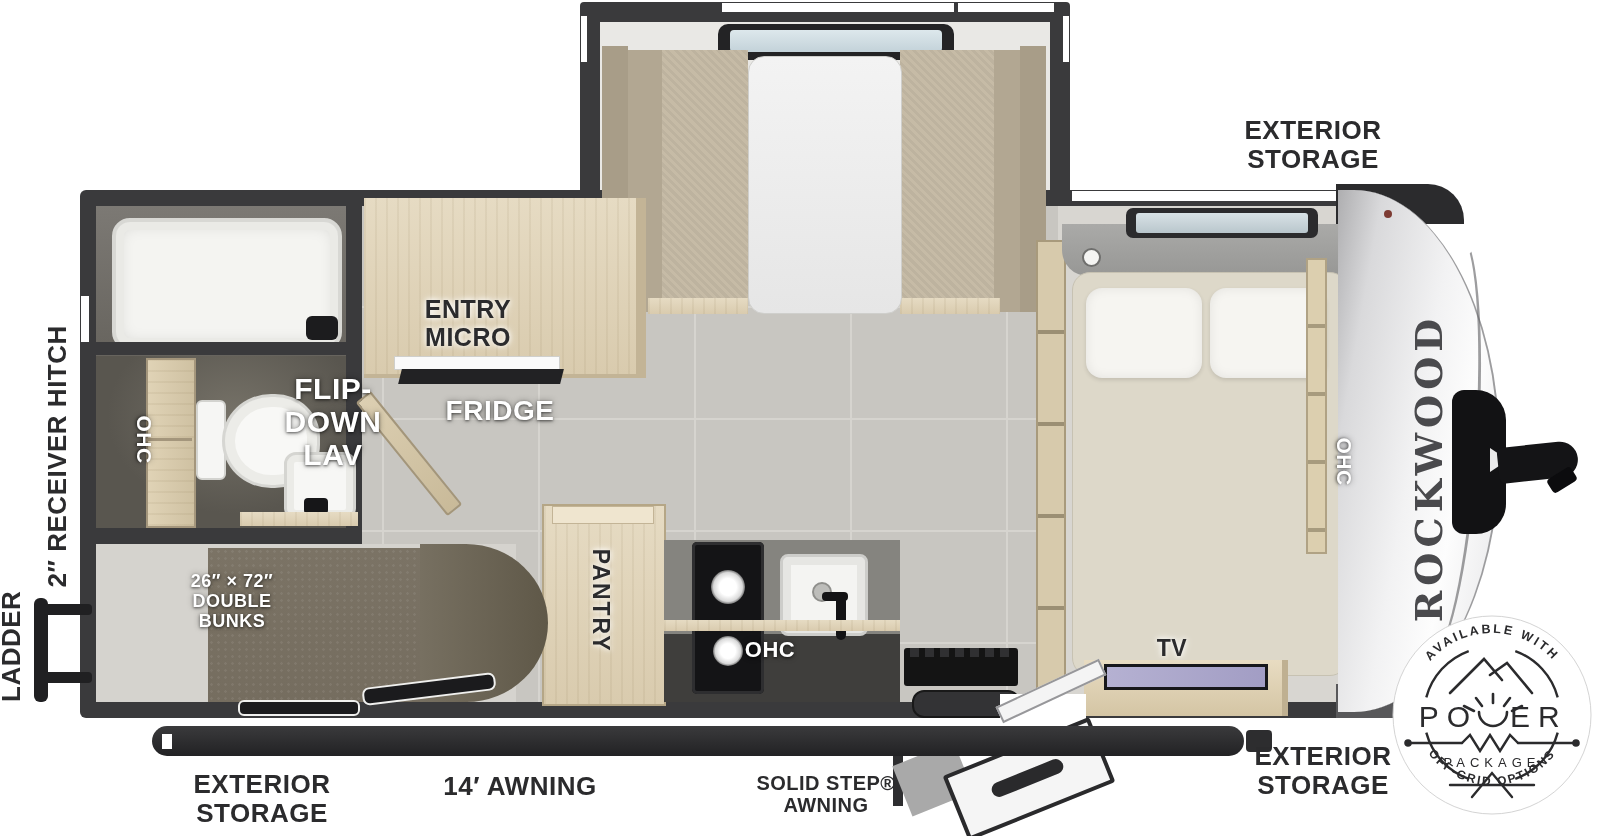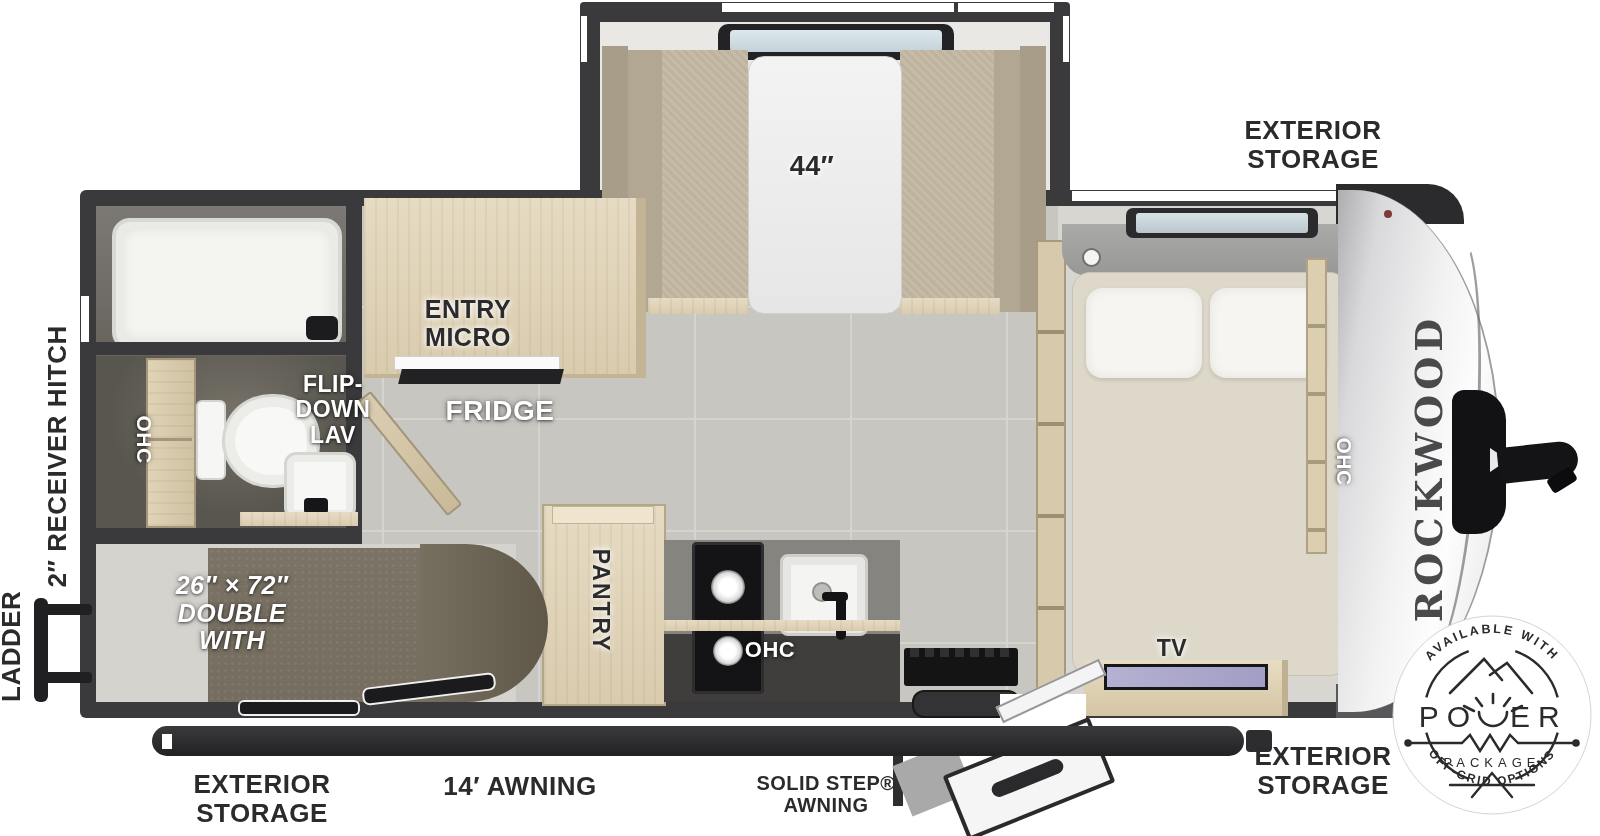--- a/index.html
+++ b/index.html
@@ -138,39 +138,38 @@
     <div style="font-family:'DejaVu Serif',serif;font-weight:bold;font-size:38px;letter-spacing:5px;color:#4a4a4d;">ROCKWOOD</div>
     <div style="font-size:12px;letter-spacing:6px;color:#5c5c60;font-weight:bold;margin-top:1px;">GEO PRO</div>
   </div>
 
   <div class="abs" style="left:1452px;top:390px;width:54px;height:144px;background:#121214;border-radius:12px 30px 30px 12px;"></div>
   <div class="abs" style="left:1490px;top:448px;width:0;height:0;border-left:18px solid #e9e9e9;border-top:12px solid transparent;border-bottom:12px solid transparent;"></div>
   <div class="abs" style="left:1498px;top:444px;width:80px;height:36px;background:#141416;border-radius:6px 18px 18px 6px;transform:rotate(-6deg);"></div>
   <div class="abs" style="left:1548px;top:472px;width:28px;height:16px;background:#0c0c0e;border-radius:4px;transform:rotate(-32deg);"></div>
 
   <div class="abs lbl glow" style="left:712px;top:152px;width:200px;font-size:27px;">
-    <div>44″</div>
   </div>
   <div class="abs lbl glow" style="left:388px;top:296px;width:160px;font-size:25px;">
     <div>ENTRY</div>
     <div>MICRO</div>
   </div>
   <div class="abs lbl white" style="left:420px;top:396px;width:160px;font-size:28px;">FRIDGE</div>
-  <div class="abs lbl white" style="left:263px;top:372px;width:140px;font-size:23px;">
+  <div class="abs lbl white" style="left:263px;top:372px;width:140px;font-size:30px;">
     <div>FLIP-</div>
     <div>DOWN</div>
     <div>LAV</div>
   </div>
   <div class="abs lbl white" style="left:104px;top:428px;width:80px;font-size:21px;transform:rotate(90deg);">OHC</div>
   <div class="abs lbl glow" style="left:520px;top:588px;width:160px;font-size:23px;letter-spacing:2px;transform:rotate(90deg);">PANTRY</div>
   <div class="abs lbl white" style="left:730px;top:638px;width:80px;font-size:22px;">OHC</div>
-  <div class="abs lbl white" style="left:142px;top:572px;width:180px;font-size:25px;font-style:italic;">
+  <div class="abs lbl white" style="left:142px;top:572px;width:180px;font-size:18px;">
     <div>26″ × 72″</div>
     <div>DOUBLE</div>
-    <div>WITH</div>
+    <div>BUNKS</div>
   </div>
   <div class="abs lbl glow" style="left:1063px;top:446px;width:200px;font-size:25px;">
   </div>
   <div class="abs lbl white" style="left:1304px;top:450px;width:80px;font-size:21px;transform:rotate(90deg);">OHC</div>
   <div class="abs lbl glow" style="left:1132px;top:636px;width:80px;font-size:23px;">TV</div>
 
   <div class="abs lbl" style="left:1218px;top:116px;width:190px;font-size:26px;">
     <div>EXTERIOR</div>
     <div>STORAGE</div>
   </div>

